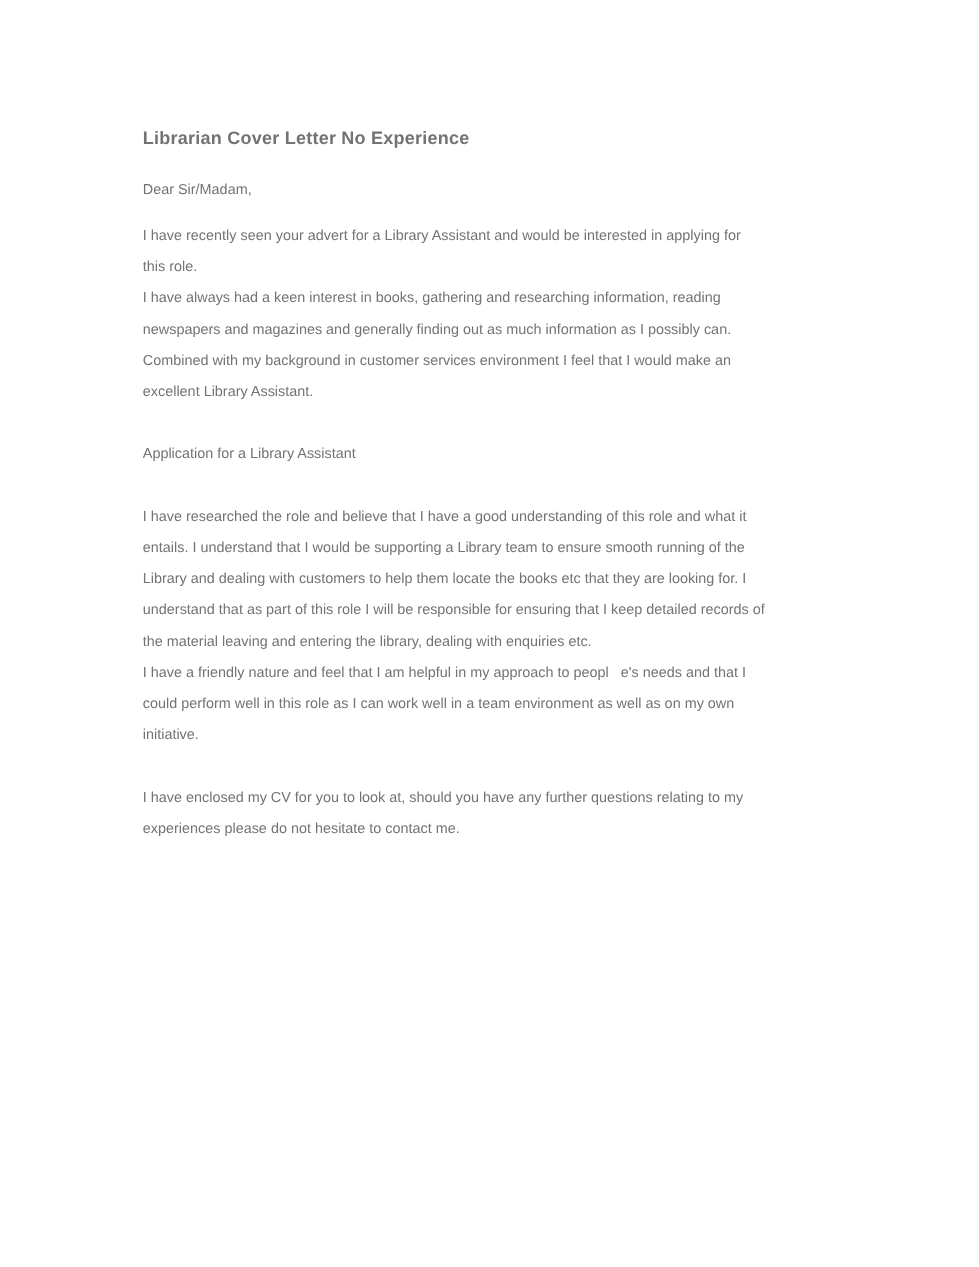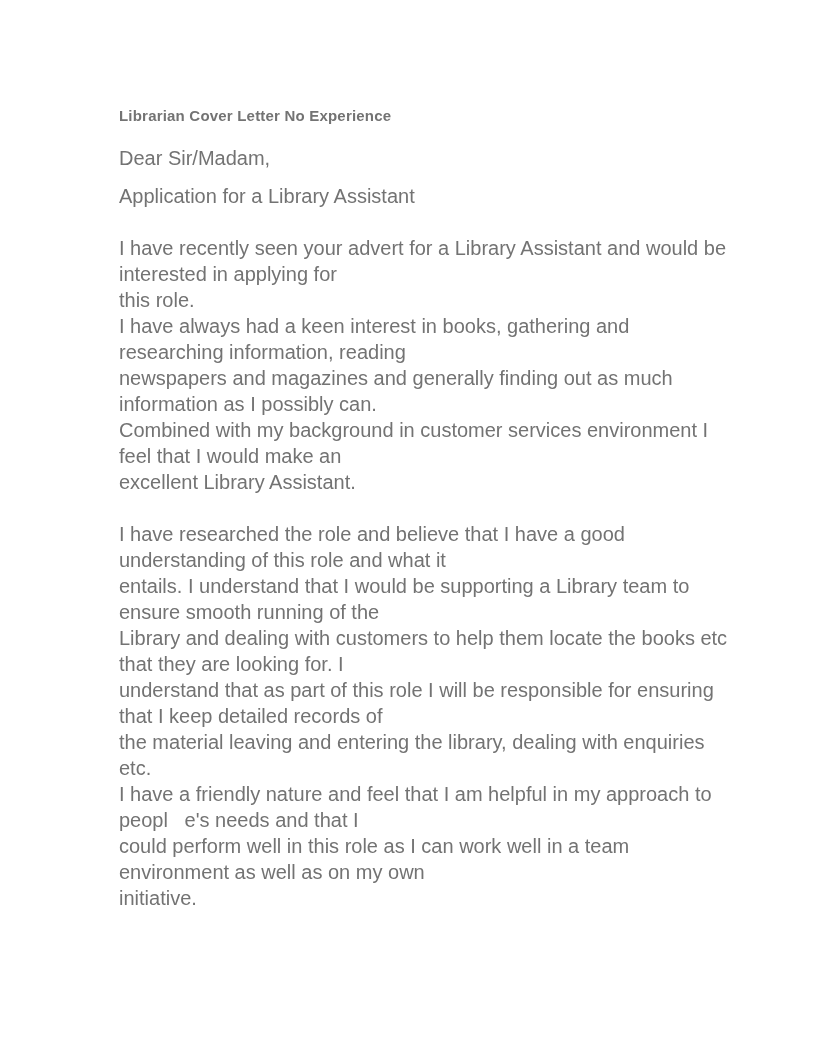--- a/index.html
+++ b/index.html
@@ -20,50 +20,52 @@
     overflow: hidden;
   }
   .doc-title {
     font-size: 15px;
     font-weight: bold;
     line-height: 26px;
     margin: 0 0 16px 0;
     letter-spacing: 0.2px;
   }
   .line {
-    font-size: 20px;
+    font-size: 12px;
     line-height: 26px;
     margin: 0;
     white-space: pre-wrap;
   }
   .salutation { margin-bottom: 12px; }
   .subject    { margin-bottom: 26px; }
   .para       { margin-bottom: 26px; max-width: 622px; }
   .closing-block { margin-top: 1px; }
 </style>
 </head>
 <body>
 
 <div class="page">
   <h1 class="doc-title">Librarian Cover Letter No Experience</h1>
 
   <p class="line salutation">Dear Sir/Madam,</p>
 
-  <p class="line subject">Application for a Library Assistant</p>
-
   <p class="line para">I have recently seen your advert for a Library Assistant and would be interested in applying for
 this role.
 I have always had a keen interest in books, gathering and researching information, reading
 newspapers and magazines and generally finding out as much information as I possibly can.
 Combined with my background in customer services environment I feel that I would make an
 excellent Library Assistant.</p>
+
+  <p class="line subject">Application for a Library Assistant</p>
 
   <p class="line para">I have researched the role and believe that I have a good understanding of this role and what it
 entails. I understand that I would be supporting a Library team to ensure smooth running of the
 Library and dealing with customers to help them locate the books etc that they are looking for. I
 understand that as part of this role I will be responsible for ensuring that I keep detailed records of
 the material leaving and entering the library, dealing with enquiries etc.
 I have a friendly nature and feel that I am helpful in my approach to peopl   e's needs and that I
 could perform well in this role as I can work well in a team environment as well as on my own
 initiative.</p>
 
+  <p class="line para">I have enclosed my CV for you to look at, should you have any further questions relating to my
+experiences please do not hesitate to contact me.</p>
 
 </div>
 
 </body></html>

